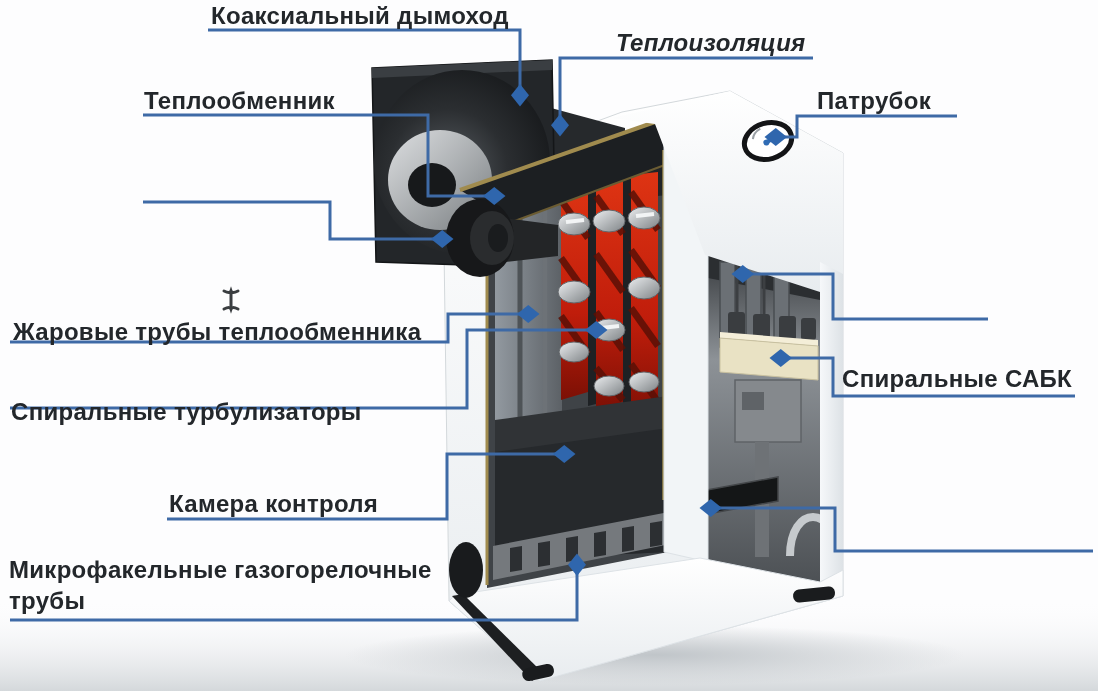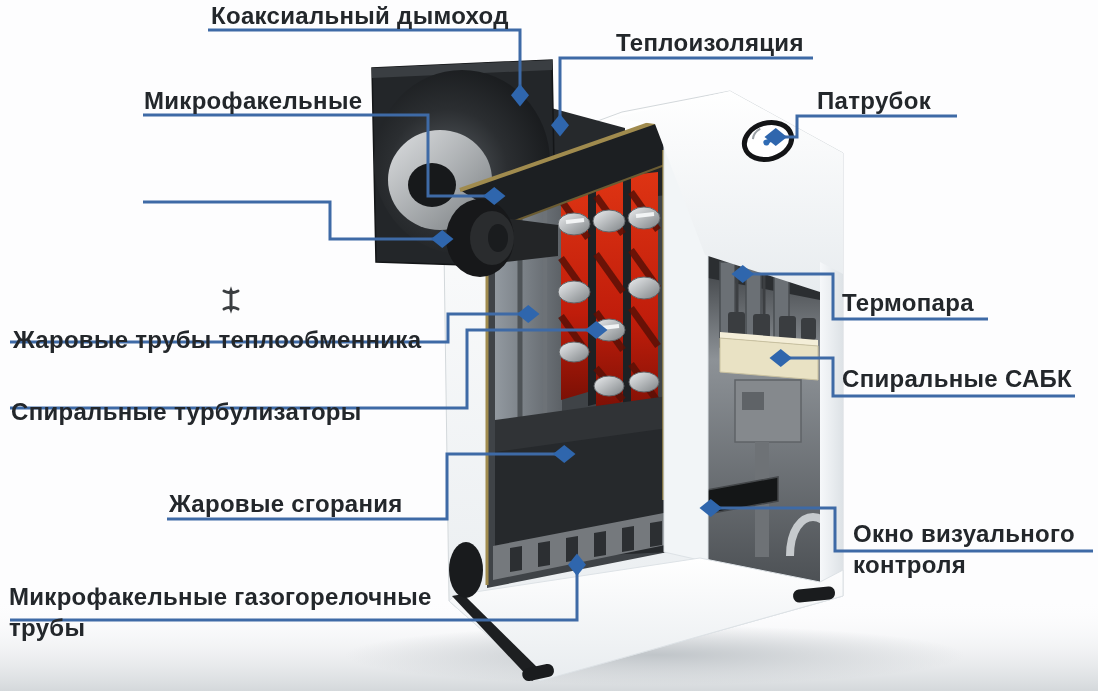--- a/index.html
+++ b/index.html
@@ -242,26 +242,23 @@
     <polyline points="10,408 467,408 467,330 603,330" marker-end="url(#tip)"></polyline>
     <polyline points="167,519 447,519 447,454 571,454" marker-end="url(#tip)"></polyline>
     <polyline points="10,620 577,620 577,558" marker-end="url(#tip)"></polyline>
     <polyline points="988,319 833,319 833,274 736,274" marker-end="url(#tip)"></polyline>
     <polyline points="1075,396 833,396 833,358 774,358" marker-end="url(#tip)"></polyline>
     <polyline points="1093,551 835,551 835,508 704,508" marker-end="url(#tip)"></polyline>
   </g>
 </svg>
 
 <div class="lbl" style="left:211px; top:0px;text-align:center;">Коаксиальный дымоход</div>
-<div class="lbl" style="left:616px; top:27px;">Теплоизоляция</div>
-<div class="lbl" style="left:144px; top:85px;">Микрофакельные</div>
+<div class="lbl" style="left:616px; top:27px;font-style:italic;">Теплоизоляция</div>
+<div class="lbl" style="left:144px; top:85px;">Теплообменник</div>
 <div class="lbl" style="left:817px; top:85px;">Патрубок</div>
-<div class="lbl" style="left:842px; top:287px;">Термопара</div>
-<div class="lbl" style="left:13px;  top:324px;">Жаровые трубы теплообменника</div>
+<div class="lbl" style="left:13px;  top:316px;">Жаровые трубы теплообменника</div>
 <div class="lbl" style="left:842px; top:363px;">Спиральные САБК</div>
 <div class="lbl" style="left:11px;  top:396px;">Спиральные турбулизаторы</div>
-<div class="lbl" style="left:169px; top:488px;">Жаровые сгорания</div>
-<div class="lbl" style="left:853px; top:518px;">Окно визуального
-контроля</div>
-<div class="lbl" style="left:9px;   top:581px;">Микрофакельные газогорелочные
+<div class="lbl" style="left:169px; top:488px;">Камера контроля</div>
+<div class="lbl" style="left:9px;   top:554px;">Микрофакельные газогорелочные
 трубы</div>
 
 </div>
 
 </body></html>

